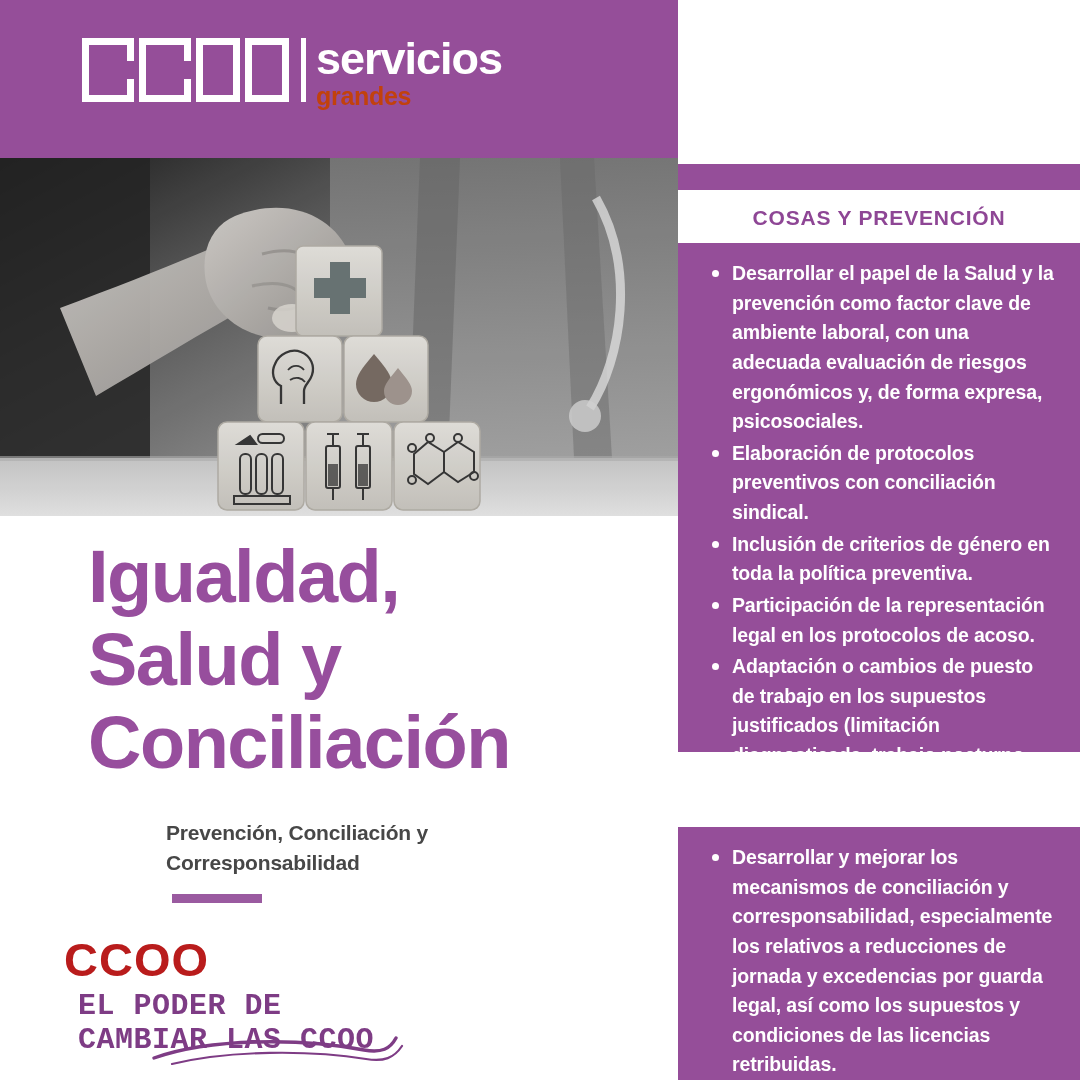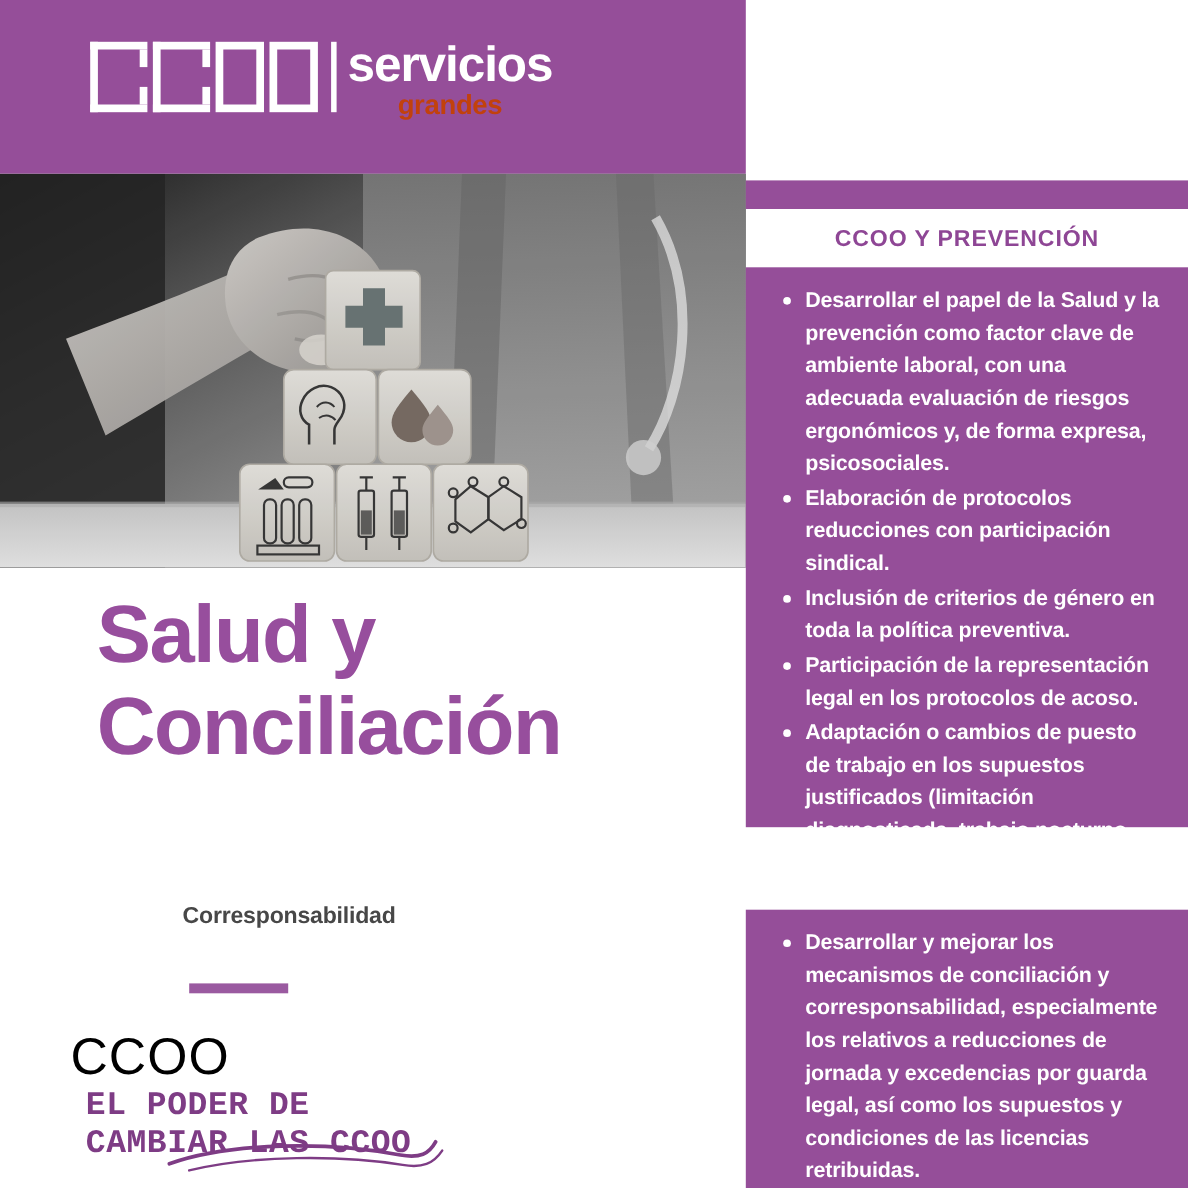--- a/index.html
+++ b/index.html
@@ -12,21 +12,21 @@
   }
   .poster{position:relative;width:1080px;height:1080px;background:#ffffff;overflow:hidden;}
 
   
   .header-bar{
     position:absolute;left:0;top:0;width:678px;height:158px;
     background:#954E99;
   }
   .logo-wrap{
     position:absolute;left:82px;top:38px;
-    display:flex;align-items:flex-start;text-align:center;
+    display:flex;align-items:flex-start;
   }
   .ccoo-mark{display:flex;align-items:center;gap:5px;}
   .glyph{
     width:46px;height:64px;
     border:7px solid #ffffff;
     box-sizing:border-box;
     position:relative;
   }
   .glyph.c{border-right:none;width:52px;}
   .glyph.c::after{
@@ -72,21 +72,21 @@
     line-height:1.42;letter-spacing:-0.2px;
   }
   .sub-rule{
     position:absolute;left:172px;top:894px;
     width:90px;height:9px;background:#9A5AA0;
   }
 
   
   .footer-logo{position:absolute;left:64px;top:936px;width:420px;}
   .ccoo-word{
-    color:#000000;font-size:47px;font-weight:normal;
+    color:#b91c1c;font-size:47px;font-weight:bold;
     letter-spacing:1px;line-height:1;margin:0 0 6px 0;
     font-family:"Liberation Sans", sans-serif;
   }
   .slogan{
     color:#7E3C85;font-family:Liberation Mono, monospace;
     font-size:30px;font-weight:bold;line-height:1.14;
     letter-spacing:0.5px;margin-left:14px;
   }
   .slogan .ln{display:block;white-space:nowrap;}
   .swoosh{position:absolute;left:150px;top:1032px;width:270px;height:36px;}
@@ -230,52 +230,54 @@
           <circle cx="458" cy="280" r="4"></circle>
         <circle cx="474" cy="318" r="4"></circle>
       </g>
 
       <rect x="0" y="0" width="678" height="358" fill="#000" opacity="0.06"></rect>
     </svg>
   </div>
 
   <div class="title-block">
     <h1 class="main-title">
+      <span class="ln">Igualdad,</span>
       <span class="ln">Salud y</span>
       <span class="ln">Conciliación</span>
     </h1>
   </div>
 
   <div class="subtitle">
+    <div>Prevención, Conciliación y</div>
     <div>Corresponsabilidad</div>
   </div>
   <div class="sub-rule"></div>
 
   <div class="footer-logo">
     <div class="ccoo-word">CCOO</div>
     <div class="slogan">
       <span class="ln">EL PODER DE</span>
       <span class="ln">CAMBIAR LAS CCOO</span>
     </div>
   </div>
   <svg class="swoosh" viewBox="0 0 270 36" aria-hidden="true">
     <path d="M4 26 C 60 6, 150 6, 214 18 C 232 21, 240 17, 246 6" fill="none" stroke="#7E3C85" stroke-width="3.4" stroke-linecap="round"></path>
     <path d="M22 32 C 80 18, 160 18, 216 27 C 234 30, 244 26, 252 14" fill="none" stroke="#7E3C85" stroke-width="2.2" stroke-linecap="round"></path>
   </svg>
 
   <div class="right-col">
 
     <div class="rc-topbar"></div>
 
-    <div class="sec-head h1">CCOO Y PREVENCIÓN</div>
+    <div class="sec-head h1">COSAS Y PREVENCIÓN</div>
 
     <div class="sec-body b1">
       <ul class="bullets">
         <li>Desarrollar el papel de la Salud y la prevención como factor clave de ambiente laboral, con una adecuada evaluación de riesgos ergonómicos y, de forma expresa, psicosociales.</li>
-        <li>Elaboración de protocolos reducciones con participación sindical.</li>
+        <li>Elaboración de protocolos preventivos con conciliación sindical.</li>
         <li>Inclusión de criterios de género en toda la política preventiva.</li>
         <li>Participación de la representación legal en los protocolos de acoso.</li>
         <li>Adaptación o cambios de puesto de trabajo en los supuestos justificados (limitación diagnosticada, trabajo nocturno durante varios años y otros)</li>
       </ul>
     </div>
 
 
     <div class="sec-body b2">
       <ul class="bullets">
         <li>Desarrollar y mejorar los mecanismos de conciliación y corresponsabilidad, especialmente los relativos a reducciones de jornada y excedencias por guarda legal, así como los supuestos y condiciones de las licencias retribuidas.</li>

